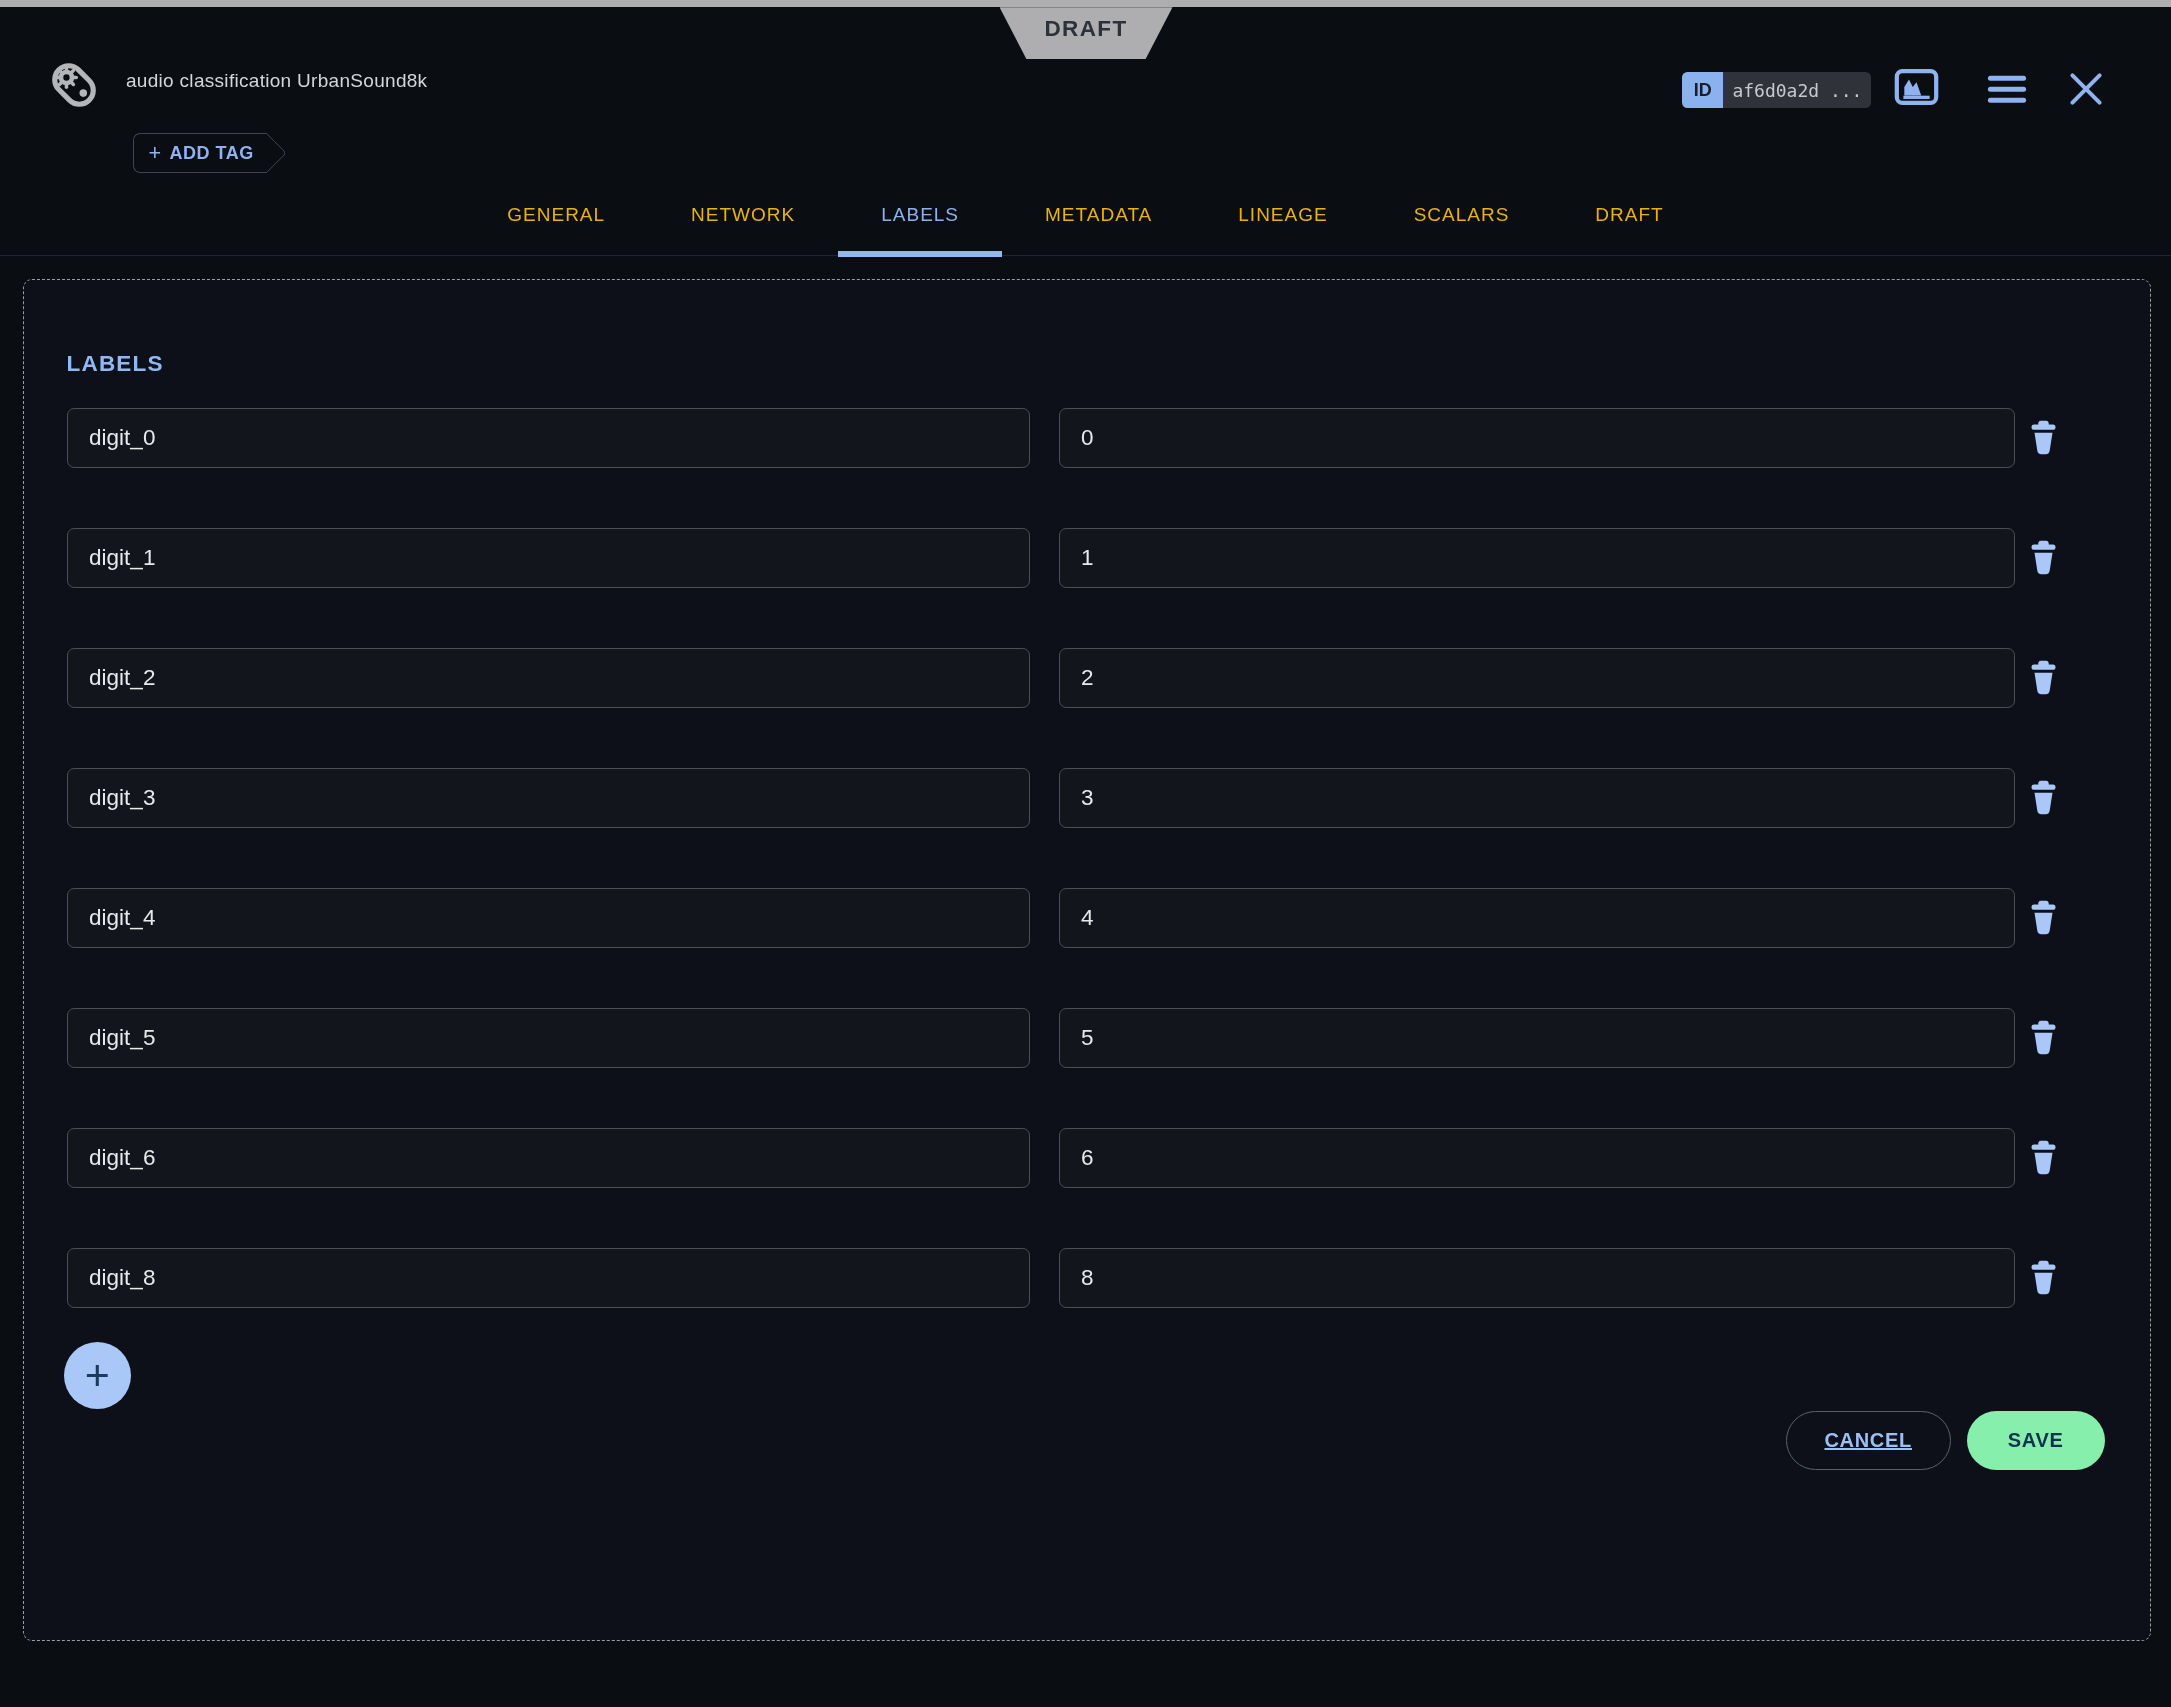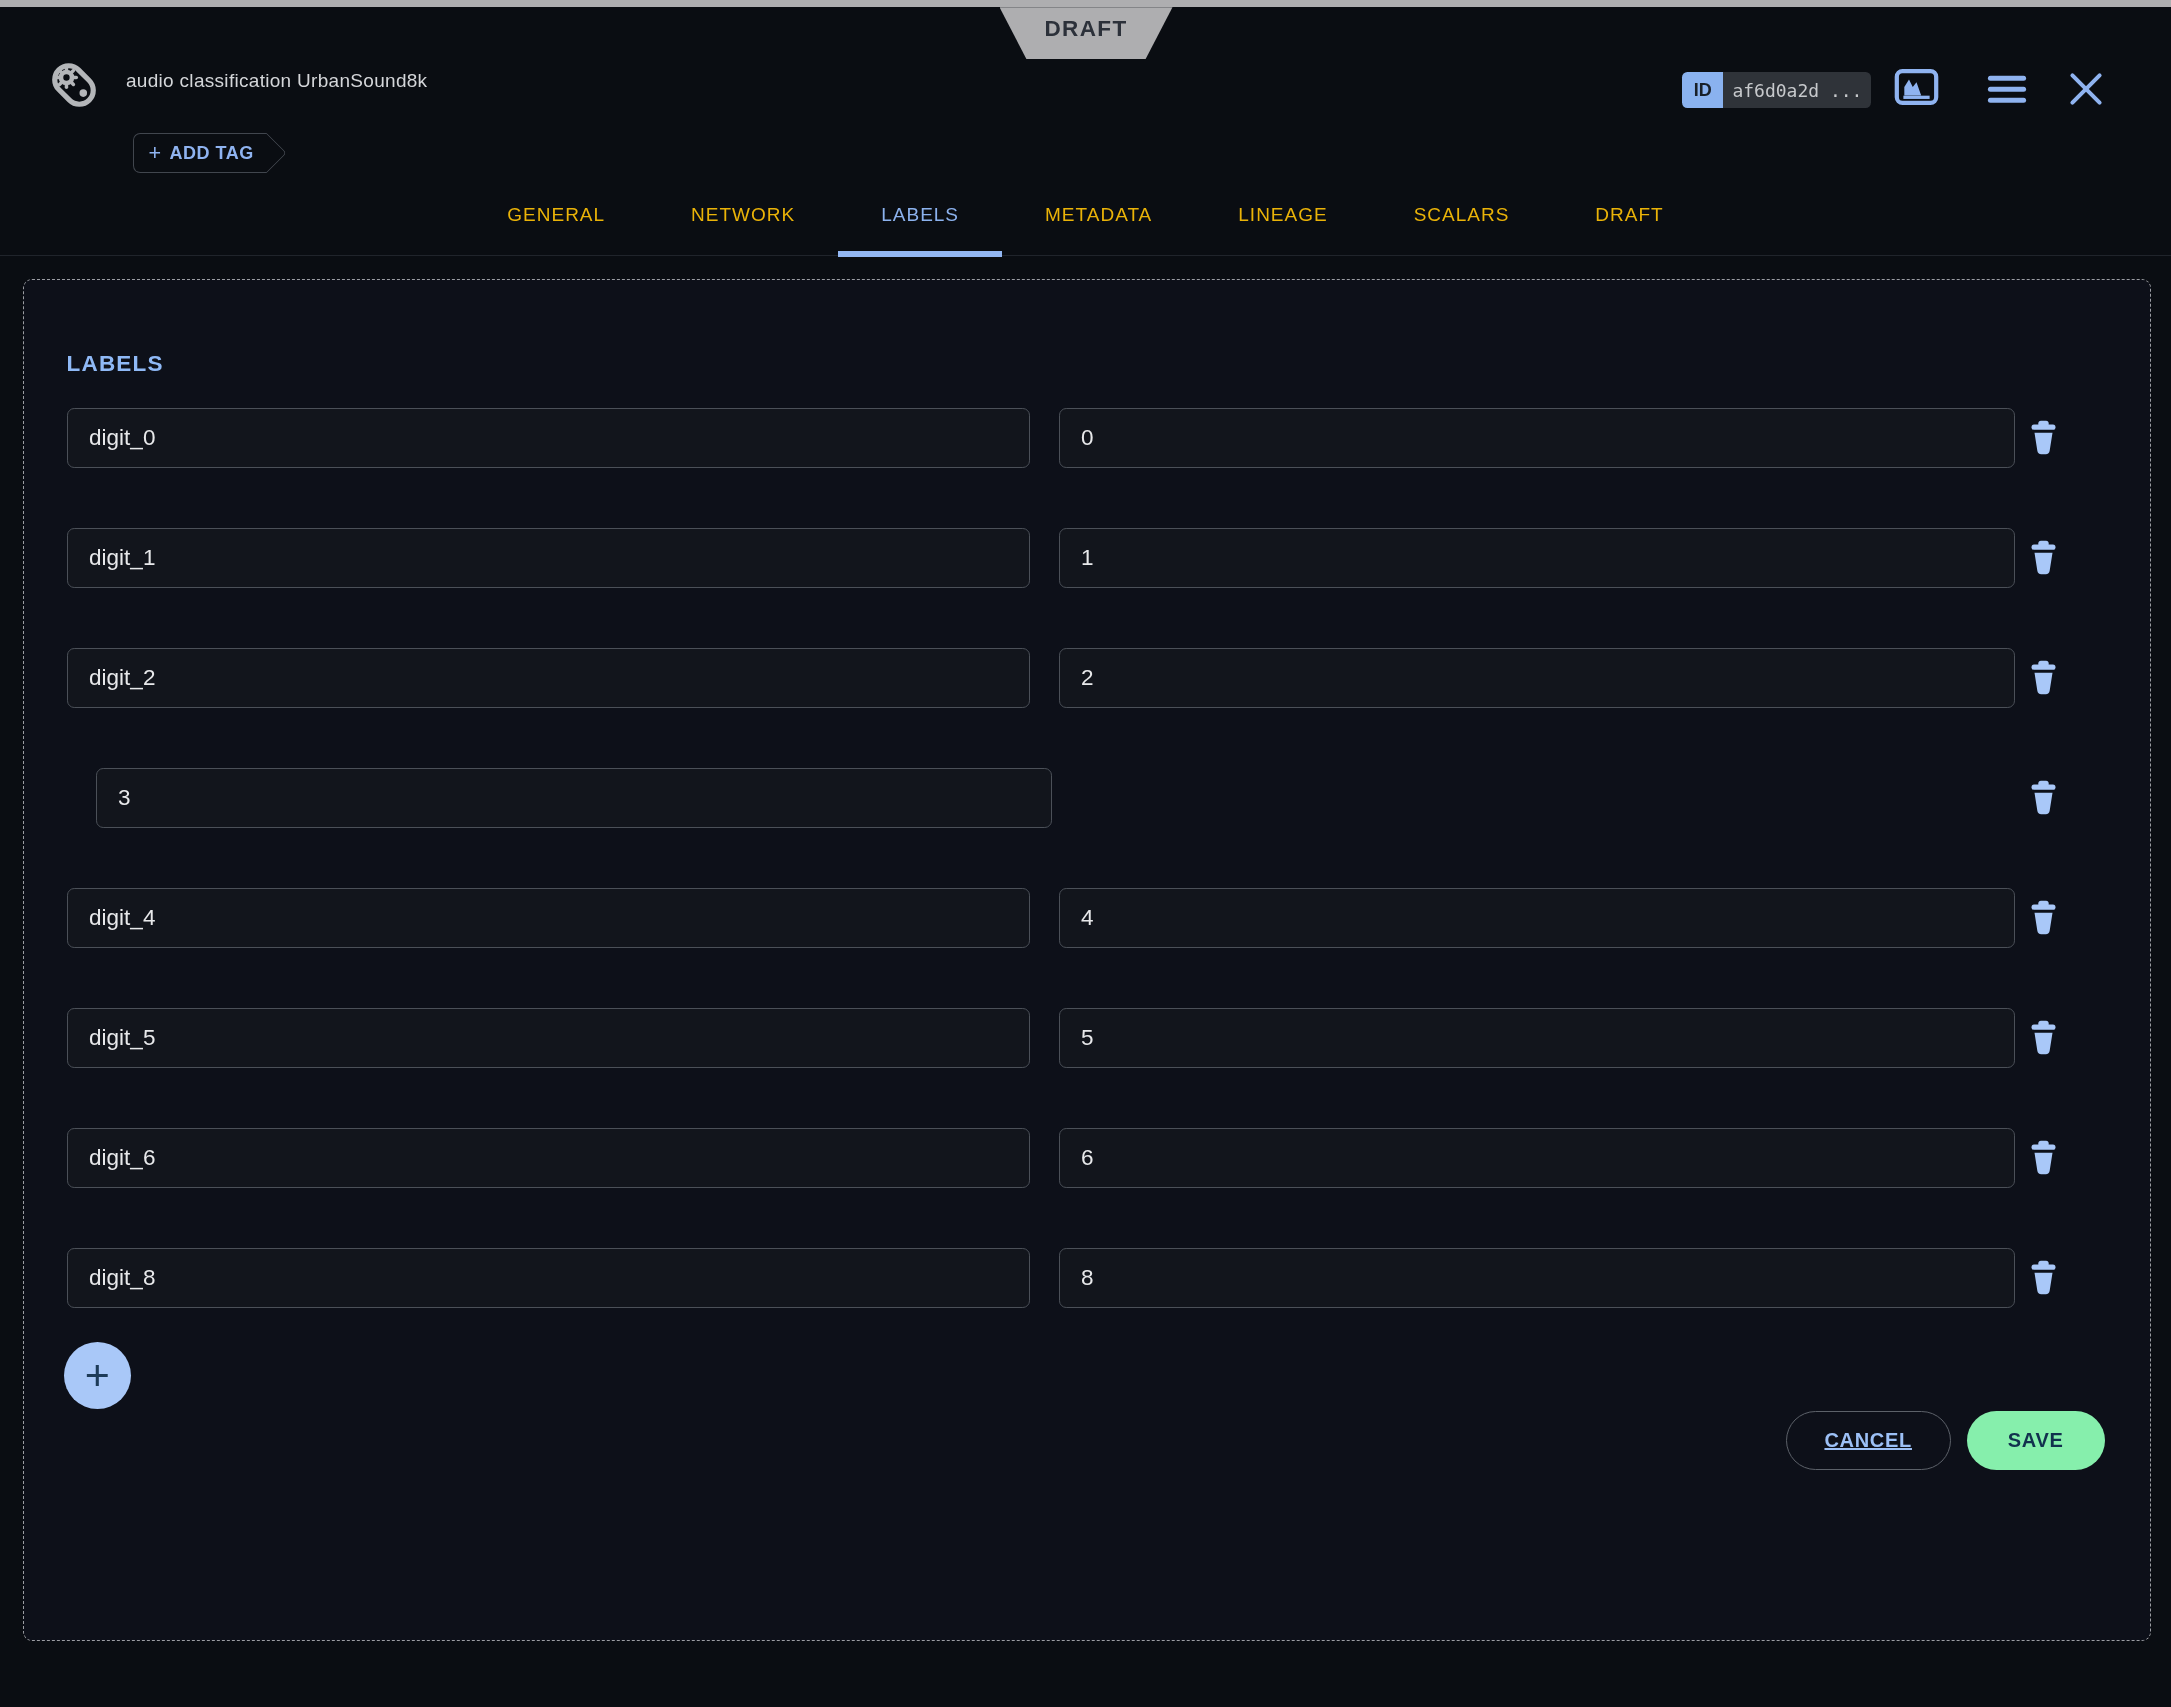--- a/index.html
+++ b/index.html
@@ -254,20 +254,21 @@
             <svg viewBox="0 0 36 42" width="31" height="36" fill="#a9c8f8">
               <rect x="12" y="2" width="12" height="7" rx="3"></rect>
               <rect x="4" y="6.5" width="28" height="6" rx="3"></rect>
               <path d="M7.5 16 L10.8 37 Q11.4 41 15.4 41 H20.6 Q24.6 41 25.2 37 L28.5 16 Z"></path>
             </svg>
           </span>
         </button>
       </div>
 
       <div class="label-row">
+        <input class="field name-field" type="text" value="digit_3" style="">
         <input class="field value-field" type="text" value="3" style="">
         <button class="delete-btn">
           <span>
             <svg viewBox="0 0 36 42" width="31" height="36" fill="#a9c8f8">
               <rect x="12" y="2" width="12" height="7" rx="3"></rect>
               <rect x="4" y="6.5" width="28" height="6" rx="3"></rect>
               <path d="M7.5 16 L10.8 37 Q11.4 41 15.4 41 H20.6 Q24.6 41 25.2 37 L28.5 16 Z"></path>
             </svg>
           </span>
         </button>

